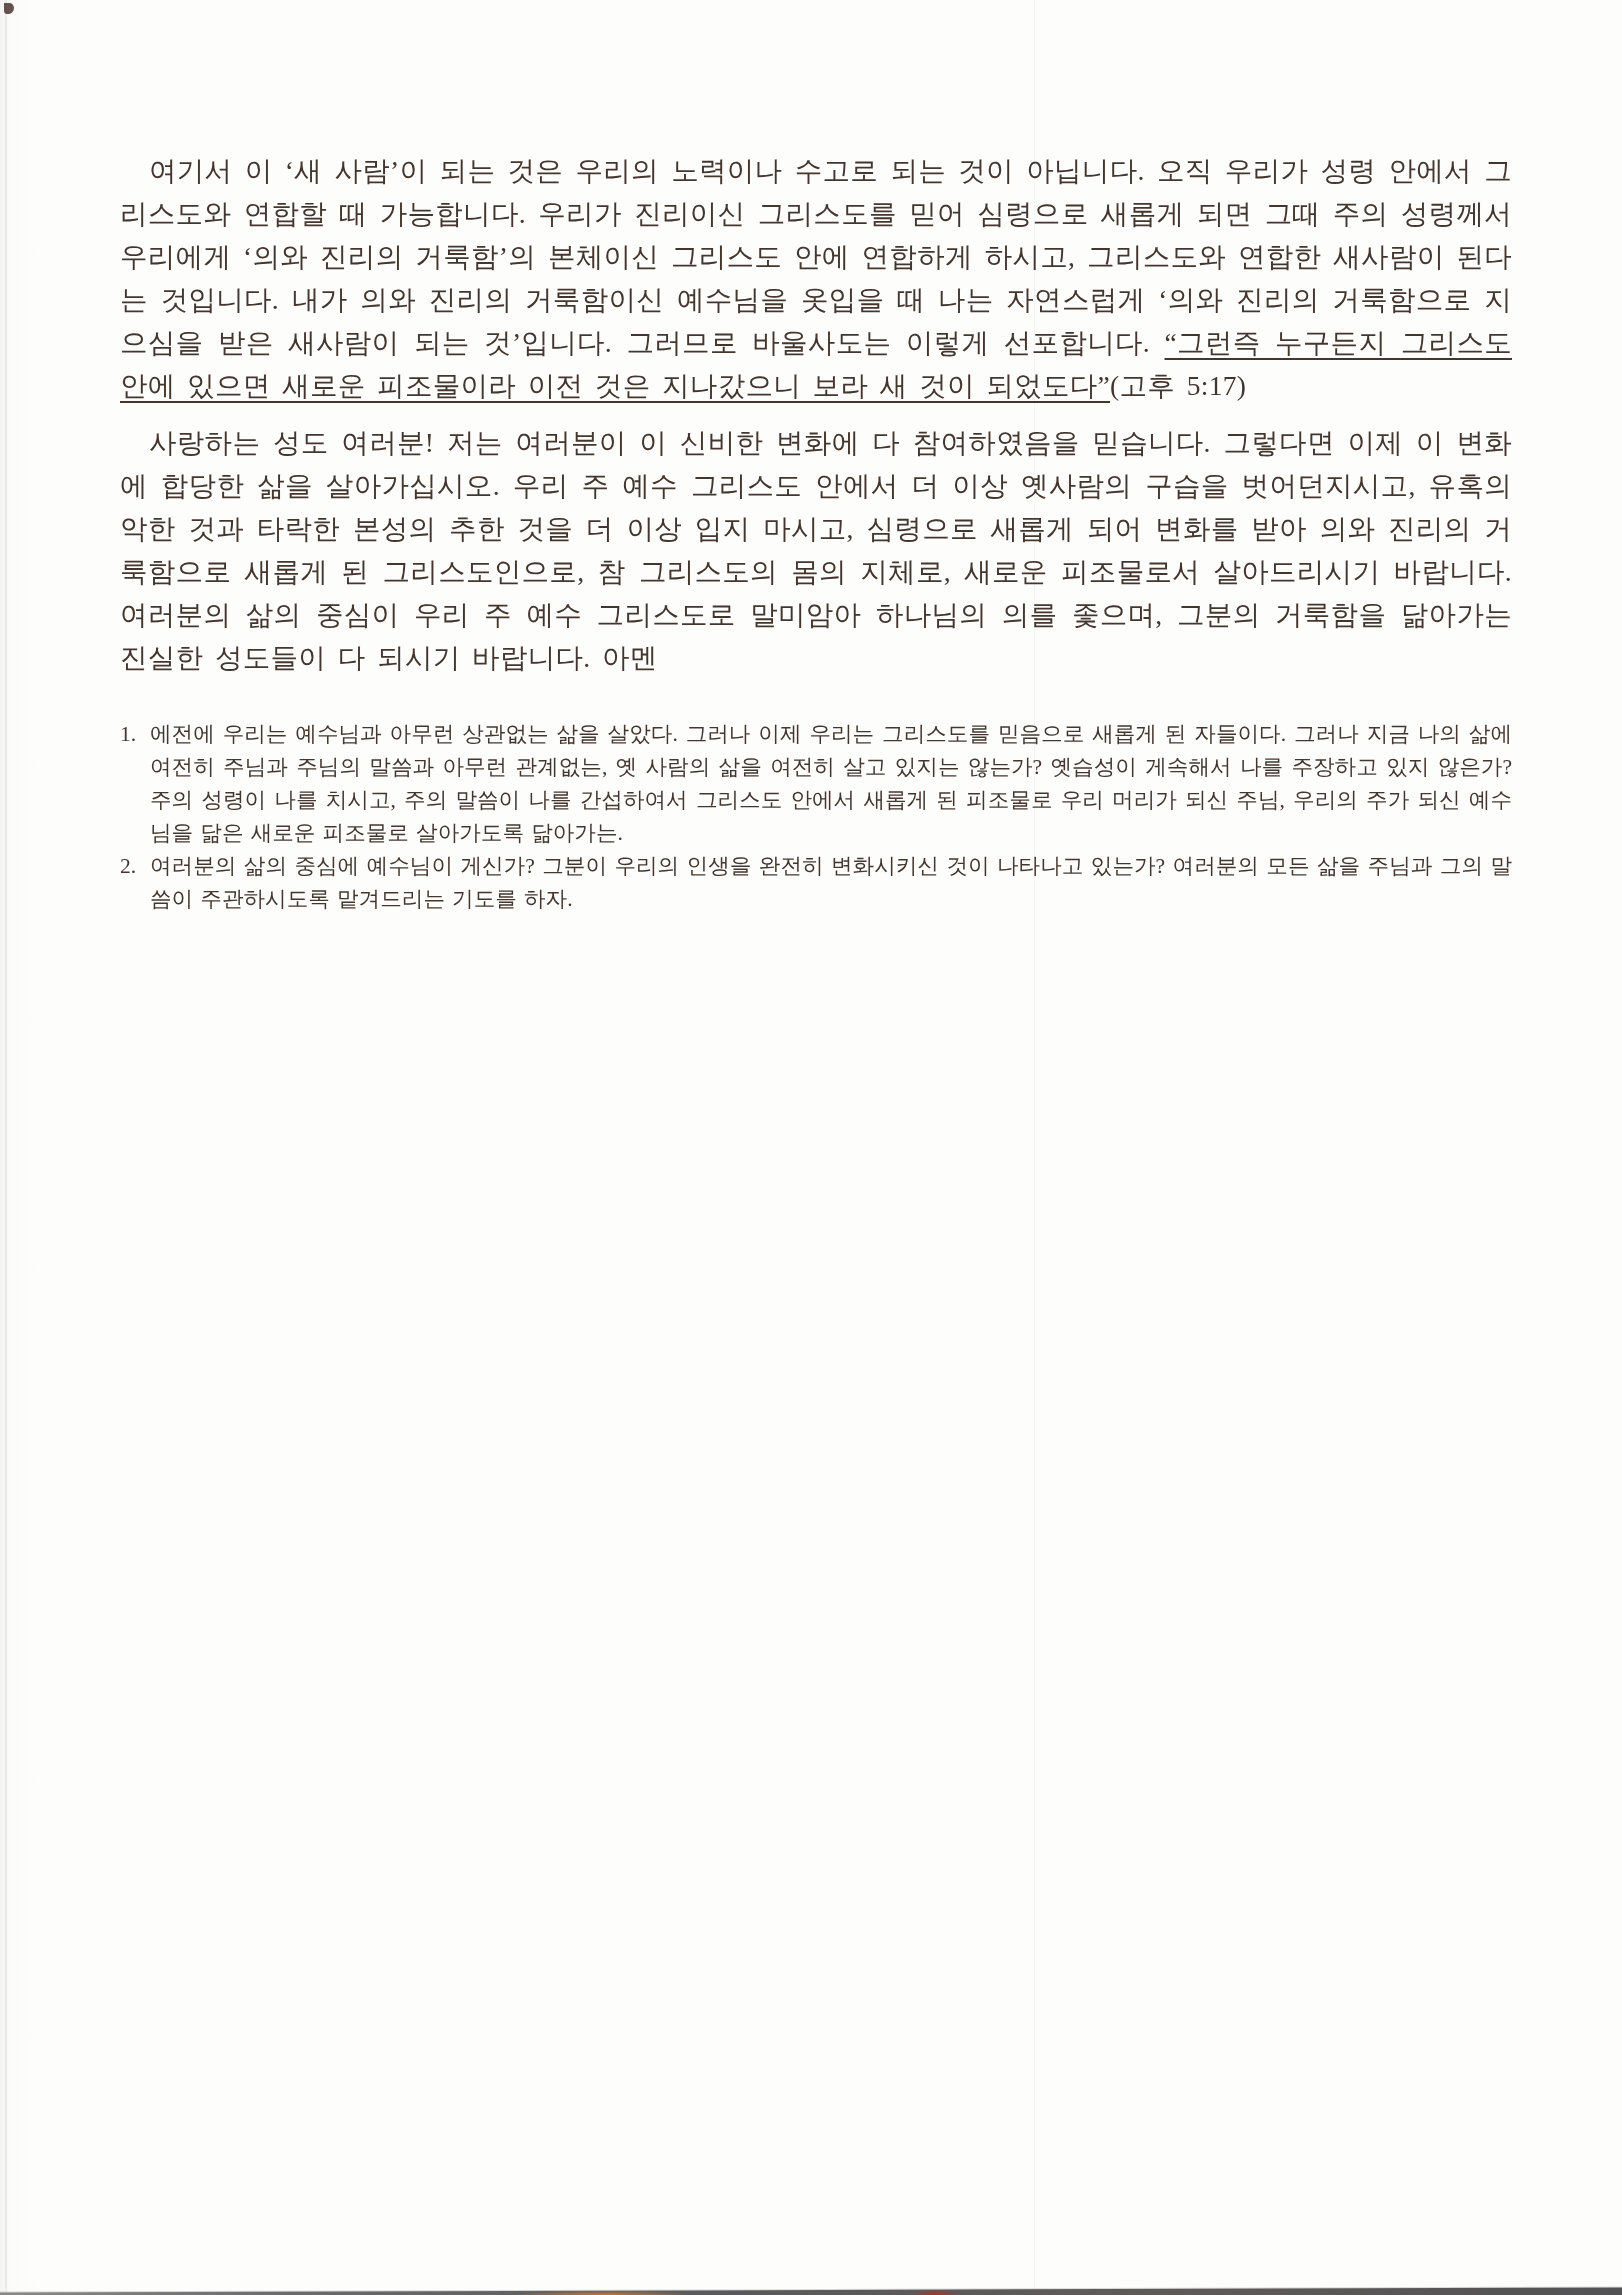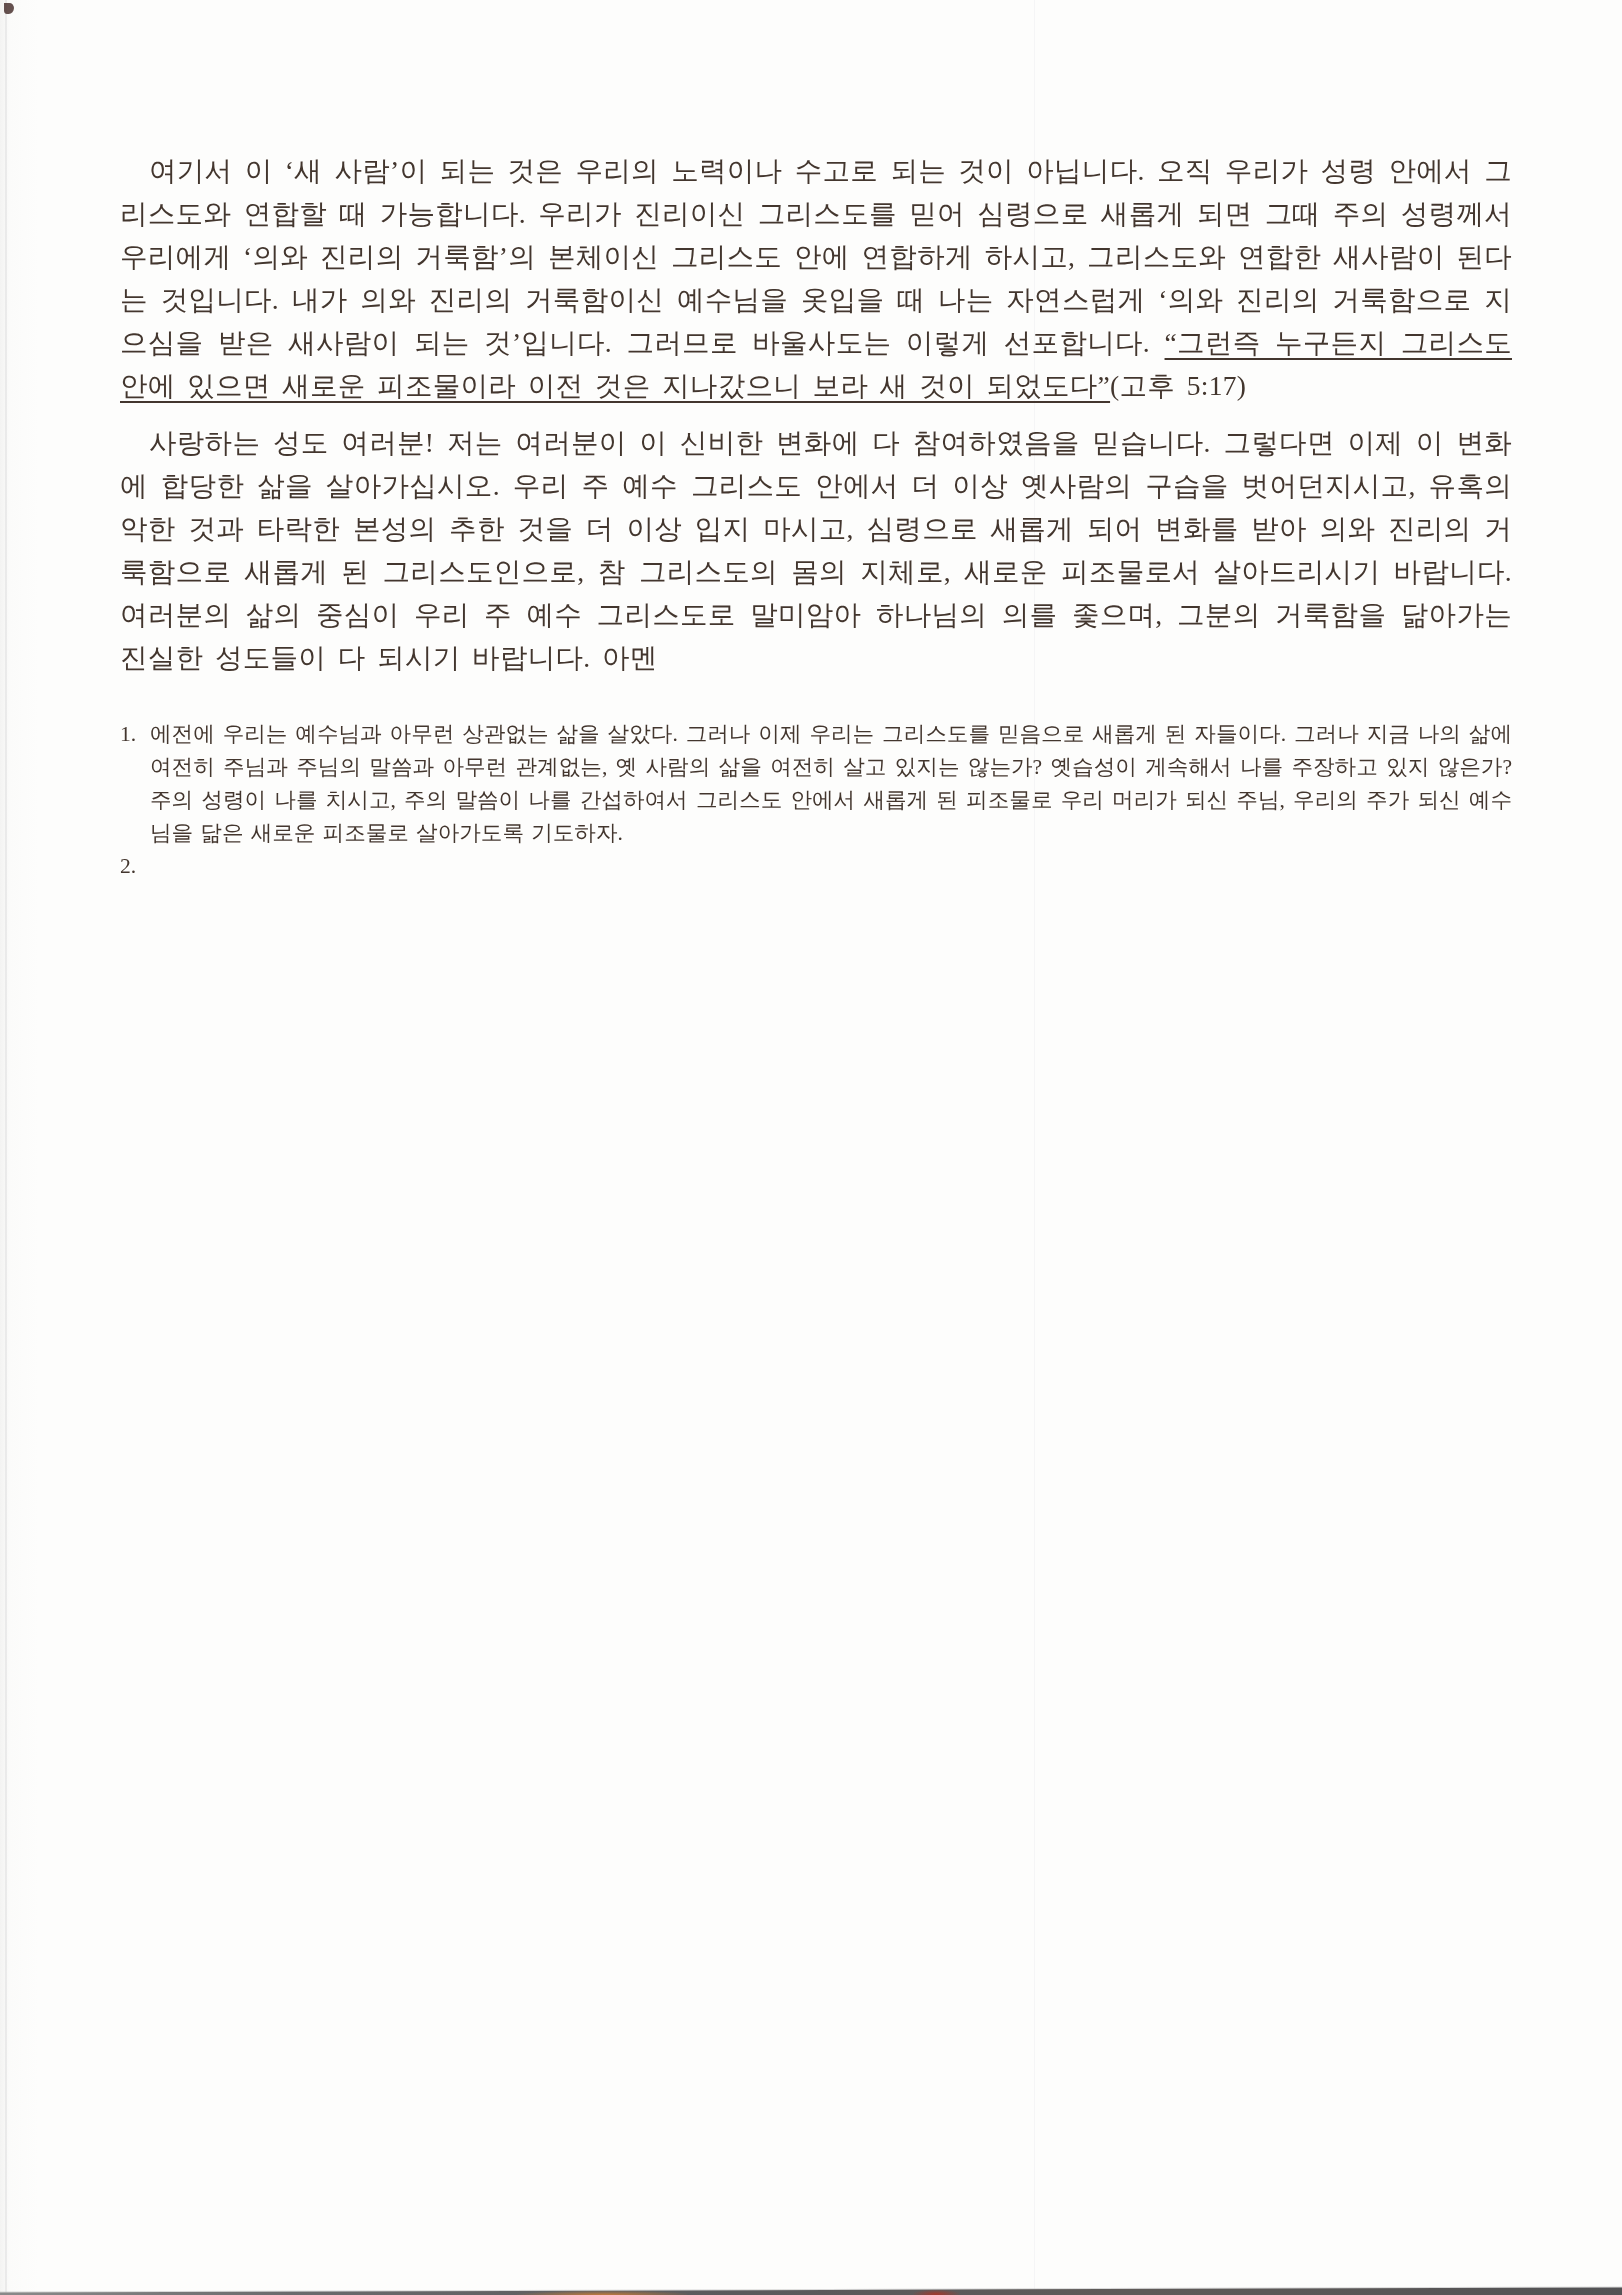--- a/index.html
+++ b/index.html
@@ -69,24 +69,25 @@
   <div class="streak-v2"></div>
   <div class="speck"></div>
 
   <div class="textblock">
     <p class="body indent"><span>여기서 이 ‘새 사람’이 되는 것은 우리의 노력이나 수고로 되는 것이 아닙니다. 오직 우리가 성령 안에서 그리스도와 연합할 때 가능합니다. 우리가 진리이신 그리스도를 믿어 심령으로 새롭게 되면 그때 주의 성령께서 우리에게 ‘의와 진리의 거룩함’의 본체이신 그리스도 안에 연합하게 하시고, 그리스도와 연합한 새사람이 된다는 것입니다. 내가 의와 진리의 거룩함이신 예수님을 옷입을 때 나는 자연스럽게 ‘의와 진리의 거룩함으로 지으심을 받은 새사람이 되는 것’입니다. 그러므로 바울사도는 이렇게 선포합니다. </span><span class="u">“그런즉 누구든지 그리스도 안에 있으면 새로운 피조물이라 이전 것은 지나갔으니 보라 새 것이 되었도다”</span><span>(고후 5:17)</span></p>
     <p class="body indent"><span>사랑하는 성도 여러분! 저는 여러분이 이 신비한 변화에 다 참여하였음을 믿습니다. 그렇다면 이제 이 변화에 합당한 삶을 살아가십시오. 우리 주 예수 그리스도 안에서 더 이상 옛사람의 구습을 벗어던지시고, 유혹의 악한 것과 타락한 본성의 추한 것을 더 이상 입지 마시고, 심령으로 새롭게 되어 변화를 받아 의와 진리의 거룩함으로 새롭게 된 그리스도인으로, 참 그리스도의 몸의 지체로, 새로운 피조물로서 살아드리시기 바랍니다. 여러분의 삶의 중심이 우리 주 예수 그리스도로 말미암아 하나님의 의를 좇으며, 그분의 거룩함을 닮아가는 진실한 성도들이 다 되시기 바랍니다. 아멘</span></p>
 
     <ol class="footnotes">
       <li>
         <span class="fn-num">1.</span>
-        <span>에전에 우리는 예수님과 아무런 상관없는 삶을 살았다. 그러나 이제 우리는 그리스도를 믿음으로 새롭게 된 자들이다. 그러나 지금 나의 삶에 여전히 주님과 주님의 말씀과 아무런 관계없는, 옛 사람의 삶을 여전히 살고 있지는 않는가? 옛습성이 게속해서 나를 주장하고 있지 않은가? 주의 성령이 나를 치시고, 주의 말씀이 나를 간섭하여서 그리스도 안에서 새롭게 된 피조물로 우리 머리가 되신 주님, 우리의 주가 되신 예수님을 닮은 새로운 피조물로 살아가도록 기도하자.</span>
+        <span>에전에 우리는 예수님과 아무런 상관없는 삶을 살았다. 그러나 이제 우리는 그리스도를 믿음으로 새롭게 된 자들이다. 그러나 지금 나의 삶에 여전히 주님과 주님의 말씀과 아무런 관계없는, 옛 사람의 삶을 여전히 살고 있지는 않는가? 옛습성이 게속해서 나를 주장하고 있지 않은가? 주의 성령이 나를 치시고, 주의 말씀이 나를 간섭하여서 그리스도 안에서 새롭게 된 피조물로 우리 머리가 되신 주님, 우리의 주가 되신 예수님을 닮은 새로운 피조물로 살아가도록 닮아가는.</span>
       </li>
       <li>
         <span class="fn-num">2.</span>
+        <span>여러분의 삶의 중심에 예수님이 게신가? 그분이 우리의 인생을 완전히 변화시키신 것이 나타나고 있는가? 여러분의 모든 삶을 주님과 그의 말씀이 주관하시도록 맡겨드리는 기도를 하자.</span>
       </li>
     </ol>
   </div>
 
   <div class="bottom-edge">
     <div class="hl"></div>
     <div class="bar"></div>
     <div class="warm1"></div>
     <div class="warm2"></div>
   </div>

